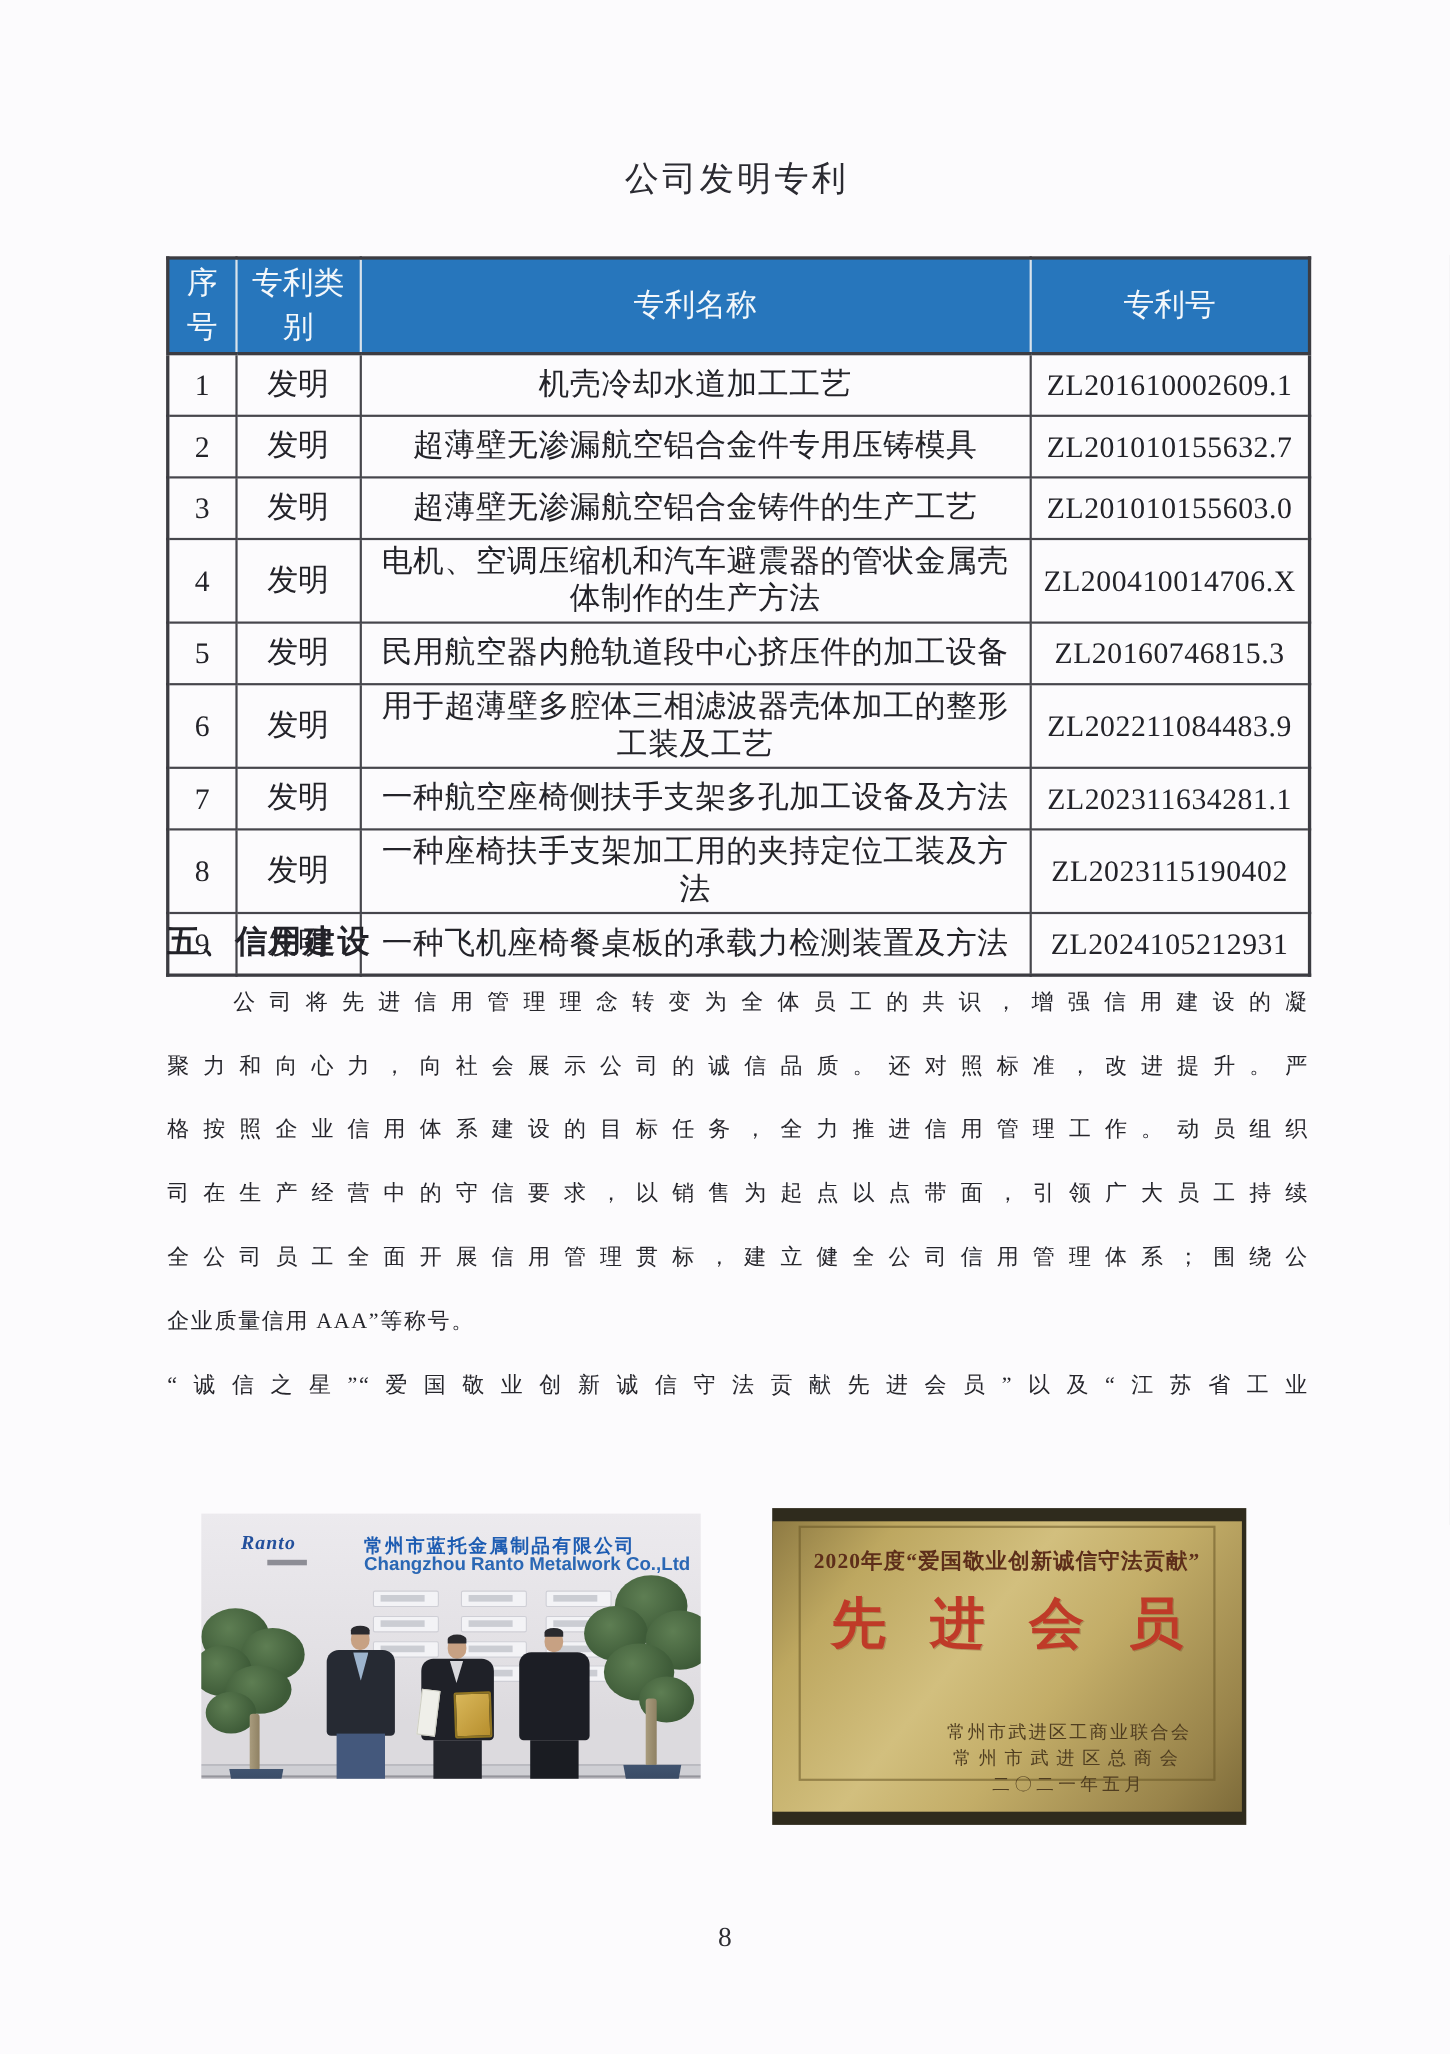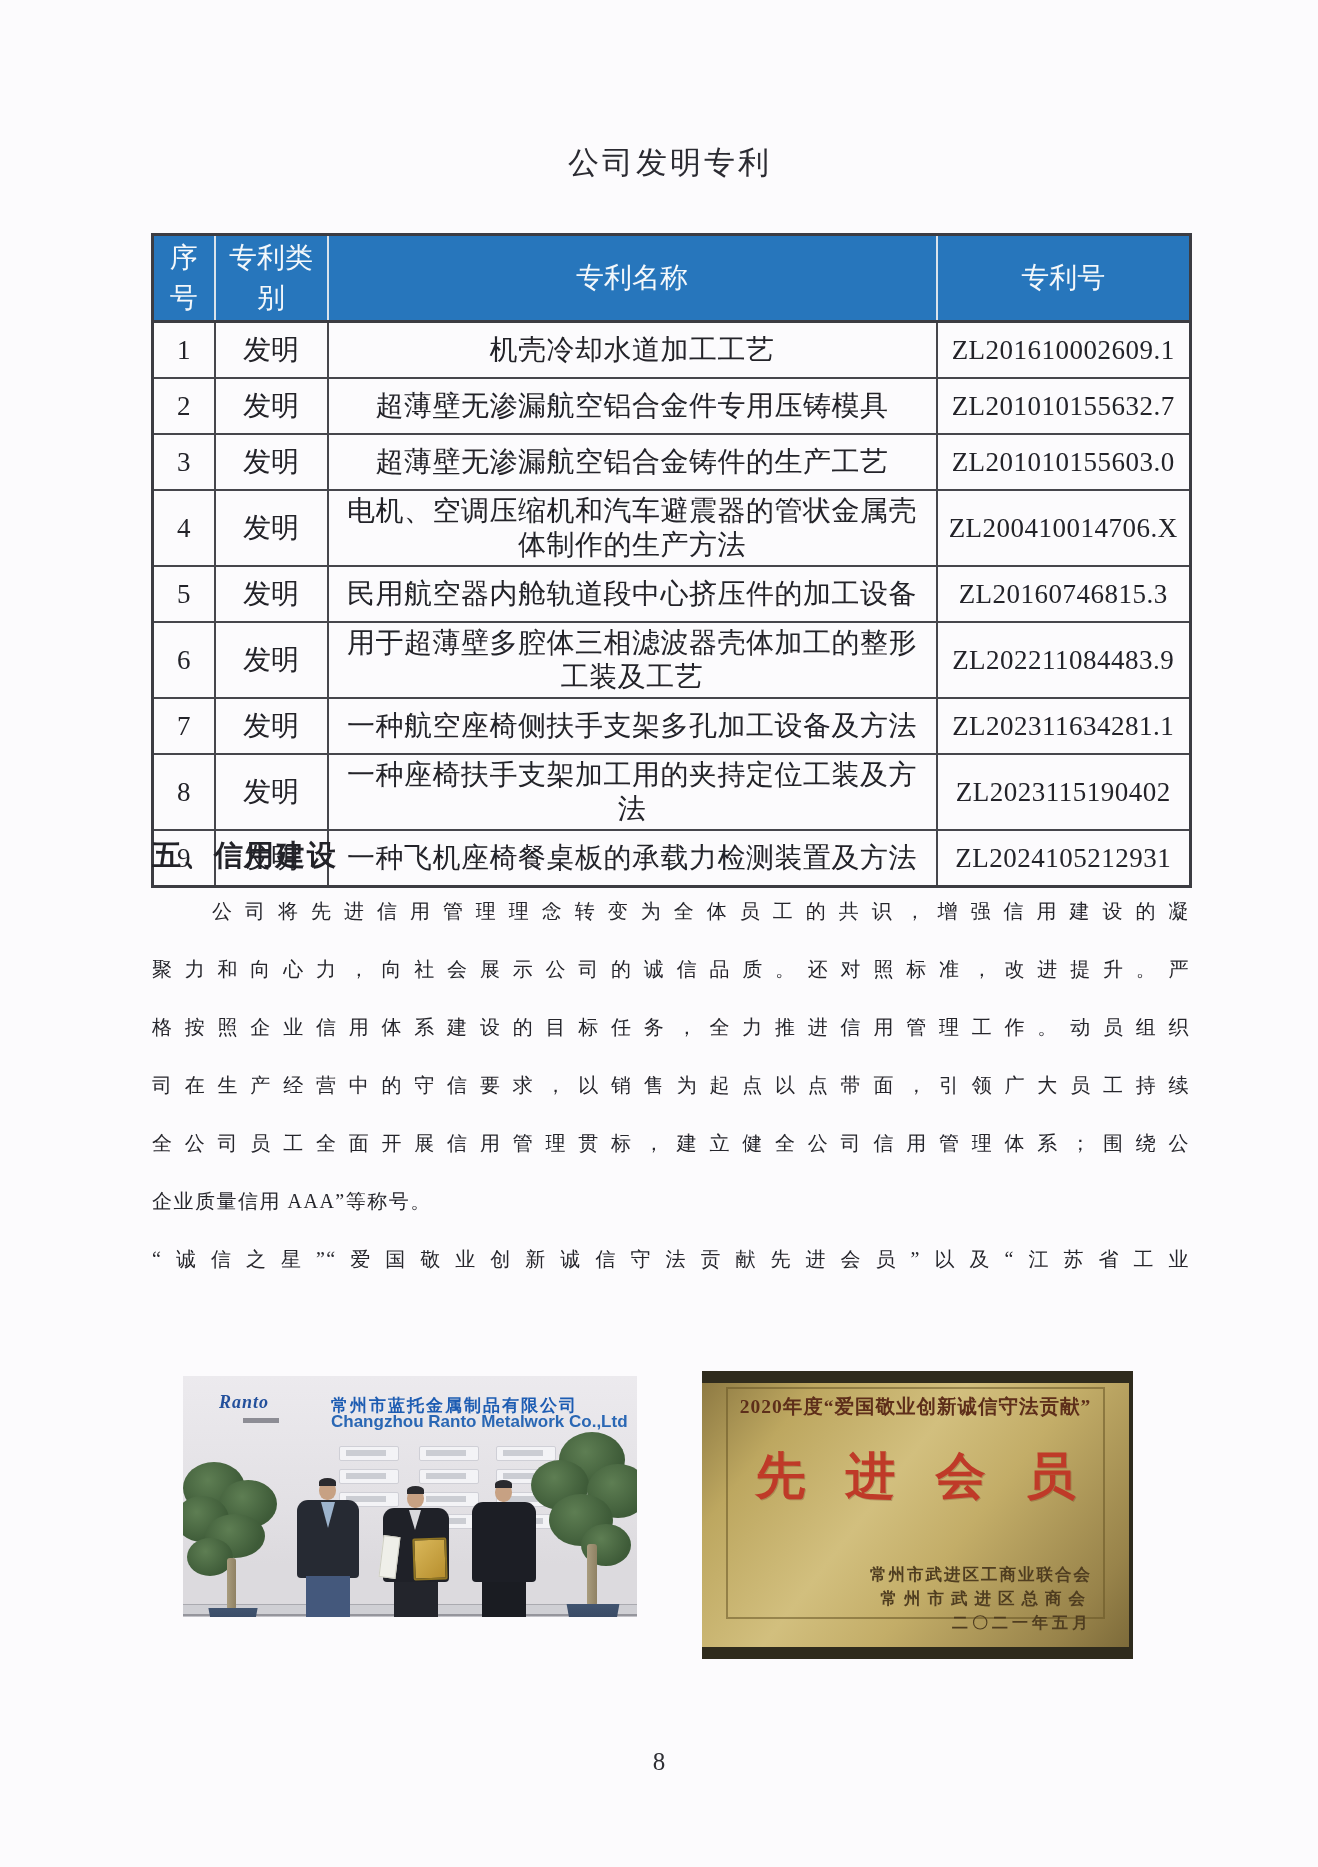--- a/index.html
+++ b/index.html
@@ -62,26 +62,26 @@
   .person .legs{}
   .cert-gold{width:30px;height:38px;background:linear-gradient(135deg,#d9b75a,#b78f2e);
              border:2px solid #8f7422;border-radius:2px;transform:rotate(-2deg);}
   .cert-paper{width:15px;height:40px;background:#efefe9;border:1px solid #cfcfc4;transform:rotate(7deg);}
 
   
   .photo-right{left:702px;top:1371px;width:431px;height:288px;background:#2f2b1d;}
   .plaque-face{left:0;top:12px;width:427px;height:264px;
      background:linear-gradient(128deg,#8e7a43 0%,#bda760 18%,#d2bf7e 42%,#c3ad68 60%,#98834a 88%,#7d6b3a 100%);}
   .plaque-inner{left:24px;top:16px;width:375px;height:228px;border:2px solid rgba(104,86,38,.55);}
-  .plaque-topline{left:0;top:22px;width:427px;text-align:center;font-weight:700;font-size:19.5px;
+  .plaque-topline{left:0;top:34px;width:427px;text-align:center;font-weight:700;font-size:19.5px;
                   color:#5d2e1a;letter-spacing:1px;}
   .plaque-title{left:0;top:72px;width:427px;text-align:center;font-weight:700;font-size:50px;
                 color:#bf3a28;letter-spacing:40px;padding-left:40px;box-sizing:border-box;
                 text-shadow:1px 1px 0 rgba(90,30,20,.25);}
-  .plaque-orgs{left:150px;top:192px;width:240px;text-align:right;font-weight:700;color:#4f3d20;}
+  .plaque-orgs{left:150px;top:192px;width:240px;text-align:center;font-weight:400;color:#4f3d20;}
   .plaque-orgs .o1{position:static;display:block;font-size:16.5px;letter-spacing:2px;line-height:24px;}
   .plaque-orgs .o2{position:static;display:block;font-size:16.5px;letter-spacing:7px;line-height:24px;}
   .plaque-orgs .o3{position:static;display:block;font-size:16px;letter-spacing:4px;line-height:24px;}
 
   
   .page-number{position:absolute;left:0;top:1748px;width:1318px;text-align:center;
                font-size:25px;color:#2e2e34;}
 </style>
 </head>
 <body>

